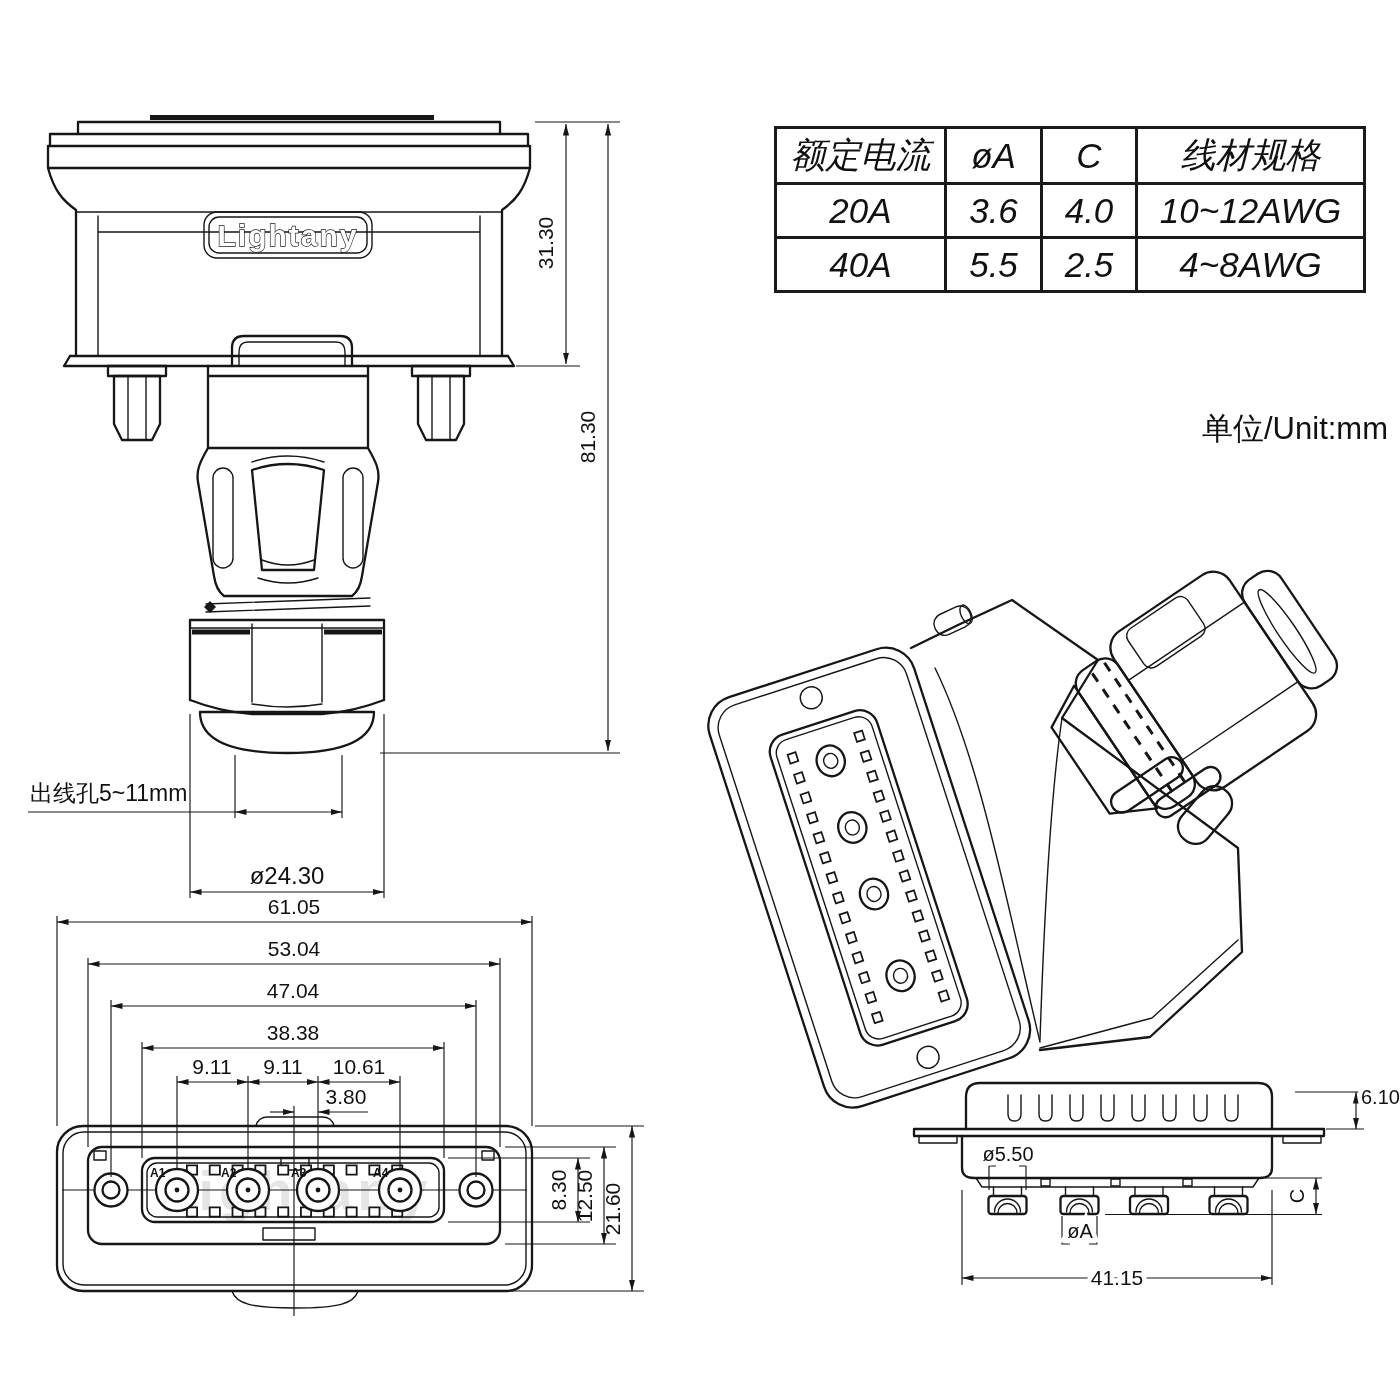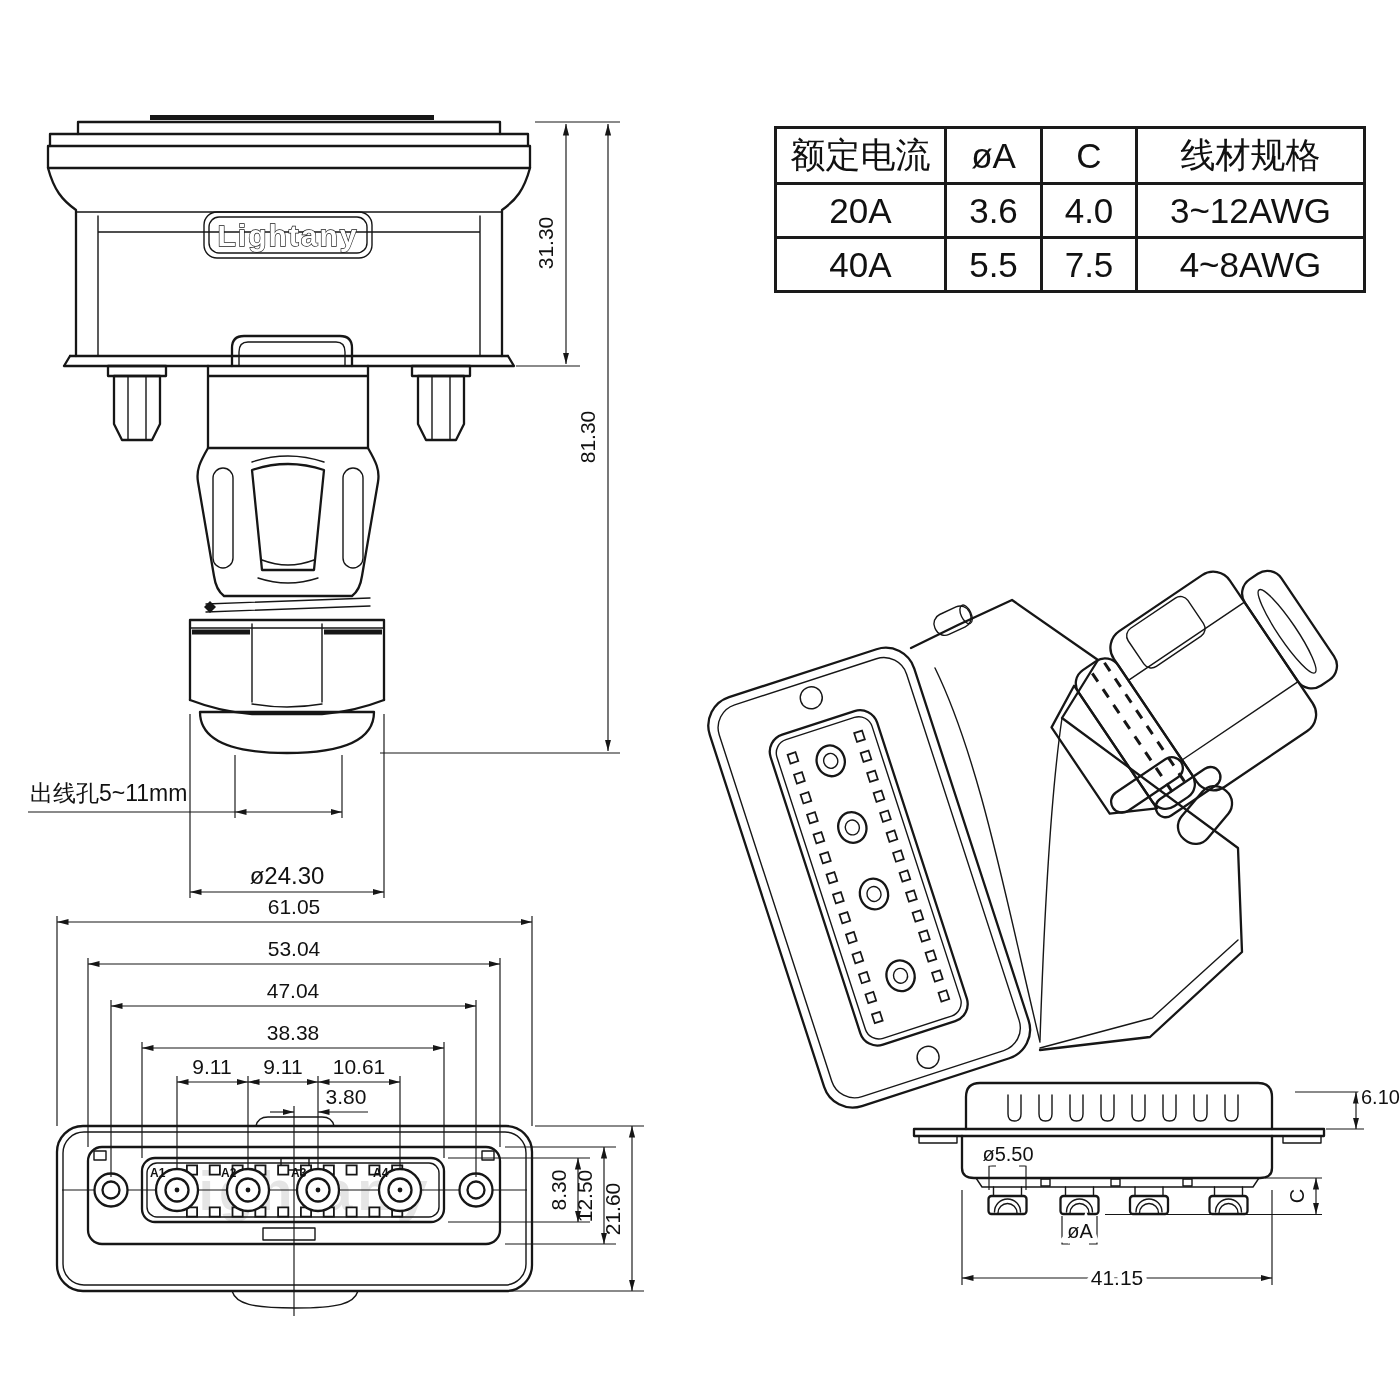--- a/index.html
+++ b/index.html
@@ -4,21 +4,21 @@
 <style>
   html,body{margin:0;padding:0;background:#fff;}
   body{width:1400px;height:1400px;font-family:"Liberation Sans",sans-serif;}
   .stage{position:relative;width:1400px;height:1400px;background:#ffffff;overflow:hidden;}
   .stage svg{position:absolute;left:0;top:0;}
 
   
   .spec{position:absolute;left:774px;top:126px;border-collapse:collapse;table-layout:fixed;background:#fff;}
   .spec th,.spec td{border:3px solid #1a1a1a;text-align:center;vertical-align:middle;
     font-size:35px;color:#111;font-weight:400;padding:0;white-space:nowrap;}
-  .spec tr{height:54px;}
+  .spec tr{height:54px;font-style:italic;}
   .spec tr.hd{height:56px;}
   .unit-note{position:absolute;left:988px;top:408px;width:400px;text-align:right;
     font-size:31px;color:#111;}
 
   
   .o{fill:none;stroke:#161616;stroke-width:2.3;stroke-linejoin:round;stroke-linecap:round;}
   .o2{fill:none;stroke:#161616;stroke-width:1.4;stroke-linejoin:round;stroke-linecap:round;}
   .hv{fill:none;stroke:#161616;stroke-width:5;stroke-linecap:butt;}
   .d{fill:none;stroke:#161616;stroke-width:1.15;}
   .wfill{fill:#ffffff;}
@@ -328,25 +328,26 @@
         <tr class="hd">
     <th>额定电流</th>
     <th>øA</th>
     <th>C</th>
     <th>线材规格</th>
   </tr>
   <tr>
     <td>20A</td>
     <td>3.6</td>
     <td>4.0</td>
-    <td>3~12AWG</td>
+    <td>10~12AWG</td>
   </tr>
   <tr>
     <td>40A</td>
     <td>5.5</td>
-    <td>7.5</td>
+    <td>2.5</td>
     <td>4~8AWG</td>
   </tr>
 </tbody>
     </table>
 
+<div class="unit-note">单位/Unit:mm</div>
 
 </div>
 
 </body></html>

